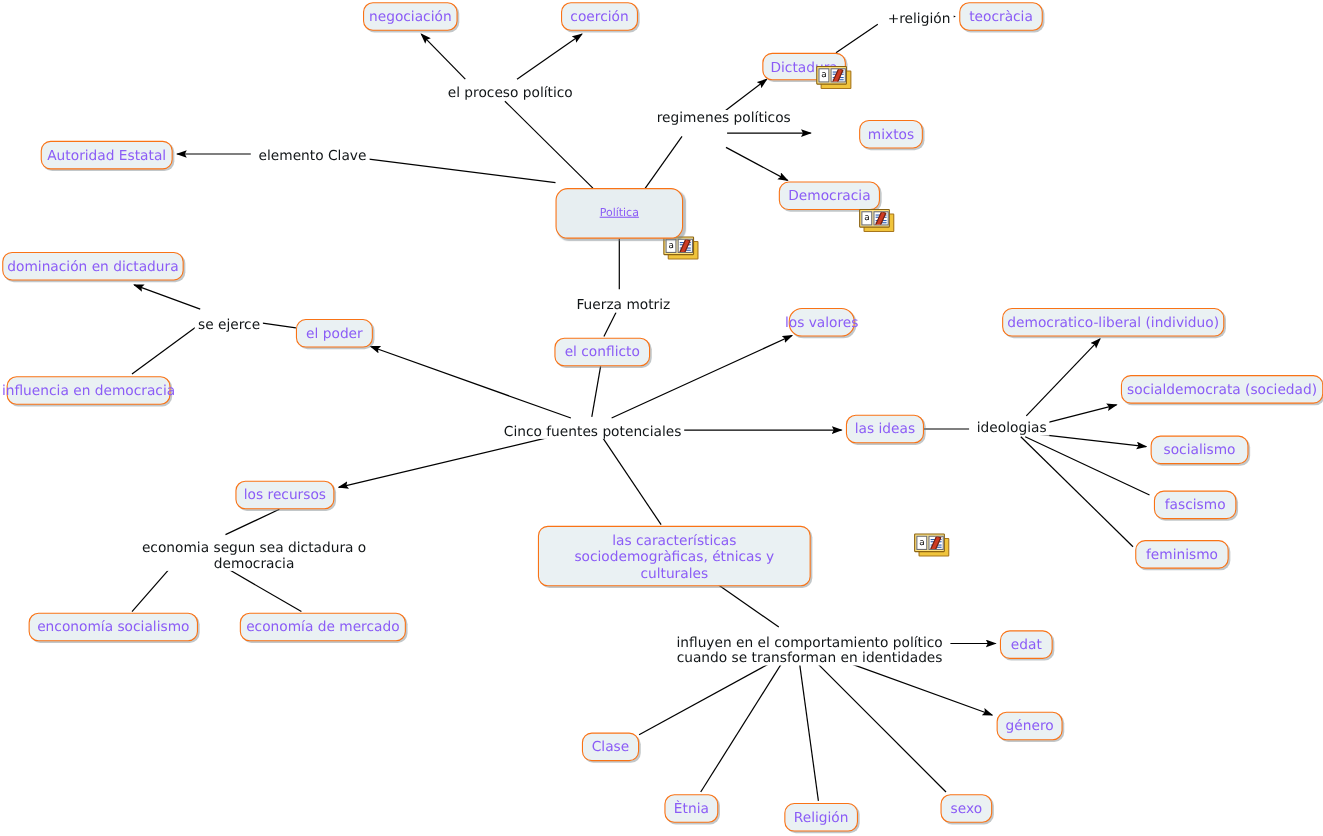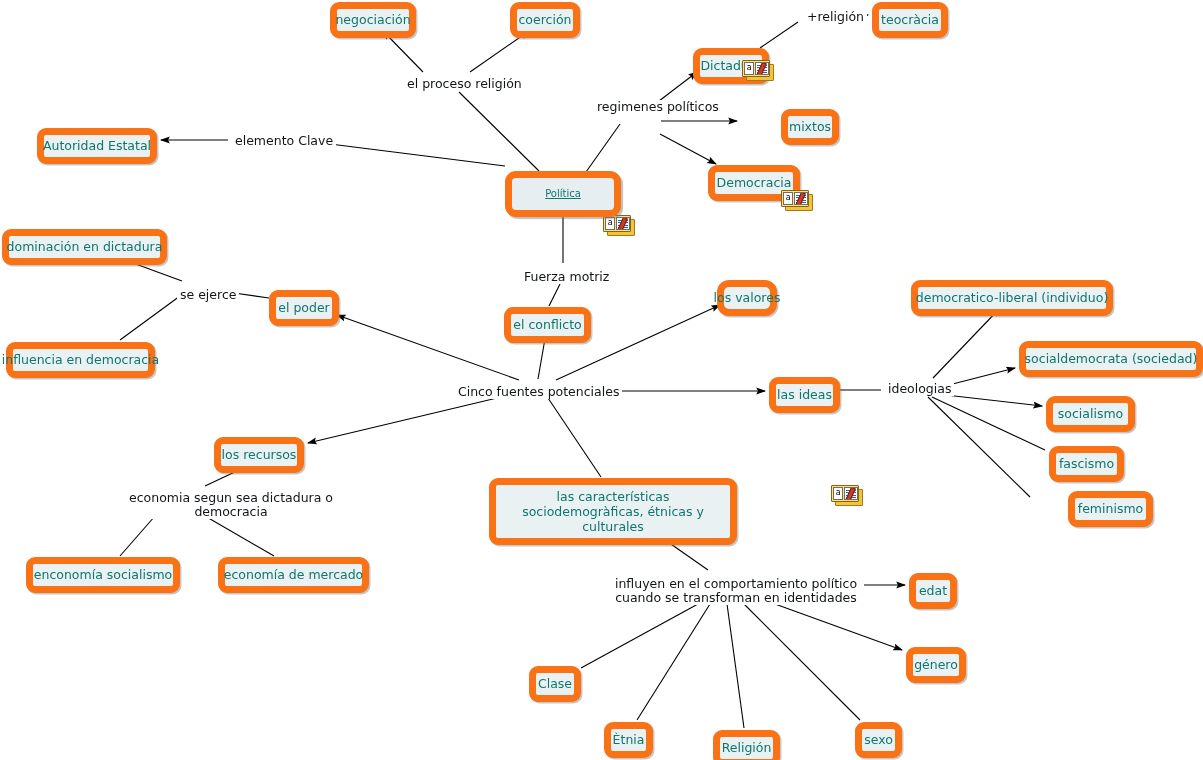--- a/index.html
+++ b/index.html
@@ -10,23 +10,23 @@
     -webkit-font-smoothing:antialiased;
   }
   #canvas{position:absolute;inset:0;width:1203px;height:760px;}
   #edges{position:absolute;left:0;top:0;width:1203px;height:760px;pointer-events:none;}
 
   
   .node{
     position:absolute;
     box-sizing:border-box;
     background:#eaf1f3;
-    border:7px solid #f97316;
+    border:1px solid #f97316;
     border-radius:9px;
-    color:#0f766e;
+    color:#8b5cf6;
     font-size:12.5px;
     line-height:14px;
     text-align:center;
     display:flex;align-items:center;justify-content:center;
     padding:4px 9px;
     box-shadow:1.5px 1.5px 0 rgba(120,130,135,.45);
     white-space:nowrap;
   }
   .node.multi{white-space:normal;line-height:15px;}
   .node.root{
@@ -197,21 +197,21 @@
       </div>
       <div class="node" style="left: 1019px; top: 341px; width: 184px; min-height: 26px;">
         <span>socialdemocrata (sociedad)</span>
       </div>
       <div class="node" style="left: 1046px; top: 396px; width: 89px; min-height: 26px;">
         <span>socialismo</span>
       </div>
       <div class="node" style="left: 1049px; top: 446px; width: 75px; min-height: 26px;">
         <span>fascismo</span>
       </div>
-      <div class="node" style="left: 1068px; top: 491px; width: 85px; min-height: 26px;">
+      <div class="node" style="left: 1032px; top: 491px; width: 85px; min-height: 26px;">
         <span>feminismo</span>
       </div>
       <div class="node" style="left: 909px; top: 573px; width: 48px; min-height: 26px;">
         <span>edat</span>
       </div>
       <div class="node" style="left: 906px; top: 647px; width: 60px; min-height: 26px;">
         <span>género</span>
       </div>
       <div class="node" style="left: 529px; top: 666px; width: 52px; min-height: 26px;">
         <span>Clase</span>
@@ -220,21 +220,21 @@
         <span>Ètnia</span>
       </div>
       <div class="node" style="left: 713px; top: 730px; width: 67px; min-height: 26px;">
         <span>Religión</span>
       </div>
       <div class="node" style="left: 855px; top: 722px; width: 47px; min-height: 26px;">
         <span>sexo</span>
       </div>
     </div>
   <div id="labels-layer">
-      <div class="link-label" style="left: 404px; top: 77px;">el proceso religión</div>
+      <div class="link-label" style="left: 404px; top: 77px;">el proceso político</div>
       <div class="link-label multi" style="left: 594px; top: 100px; max-width: 250px;">regimenes políticos</div>
       <div class="link-label" style="left: 784px; top: 10px; margin-left: 20px;">+religión</div>
       <div class="link-label" style="left: 232px; top: 134px;">elemento Clave</div>
       <div class="link-label" style="left: 177px; top: 288px;">se ejerce</div>
       <div class="link-label" style="left: 521px; top: 270px;">Fuerza motriz</div>
       <div class="link-label" style="left: 455px; top: 385px;">Cinco fuentes potenciales</div>
       <div class="link-label" style="left: 885px; top: 382px;">ideologias</div>
       <div class="link-label multi" style="left: 103px; top: 491px; max-width: 250px;">economia segun sea dictadura o democracia</div>
       <div class="link-label multi" style="left: 608px; top: 577px; max-width: 250px;">influyen en el comportamiento político cuando se transforman en identidades</div>
     </div>

